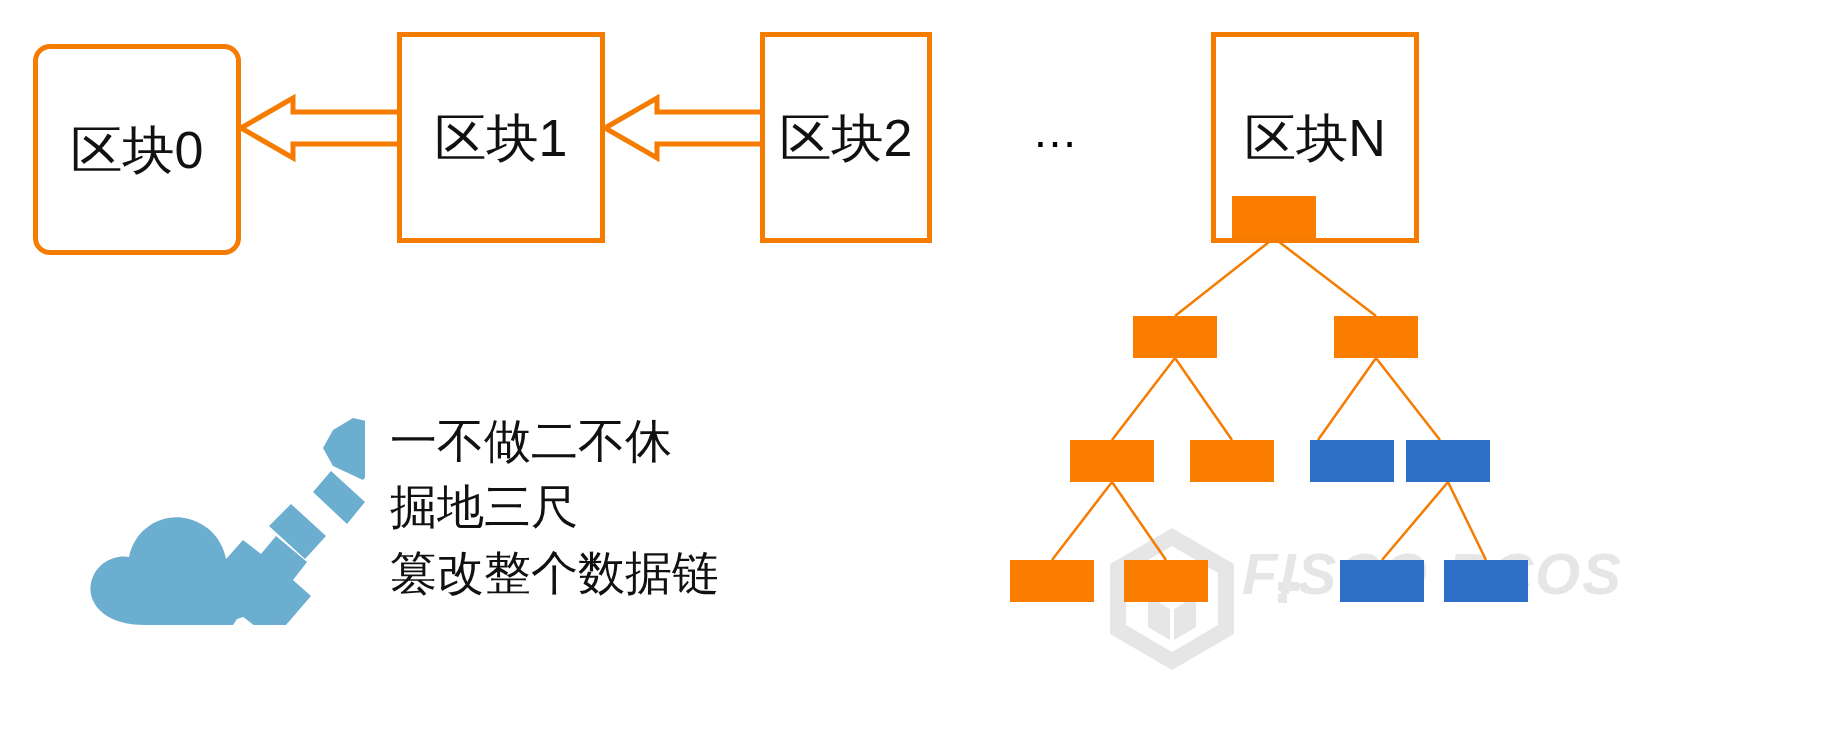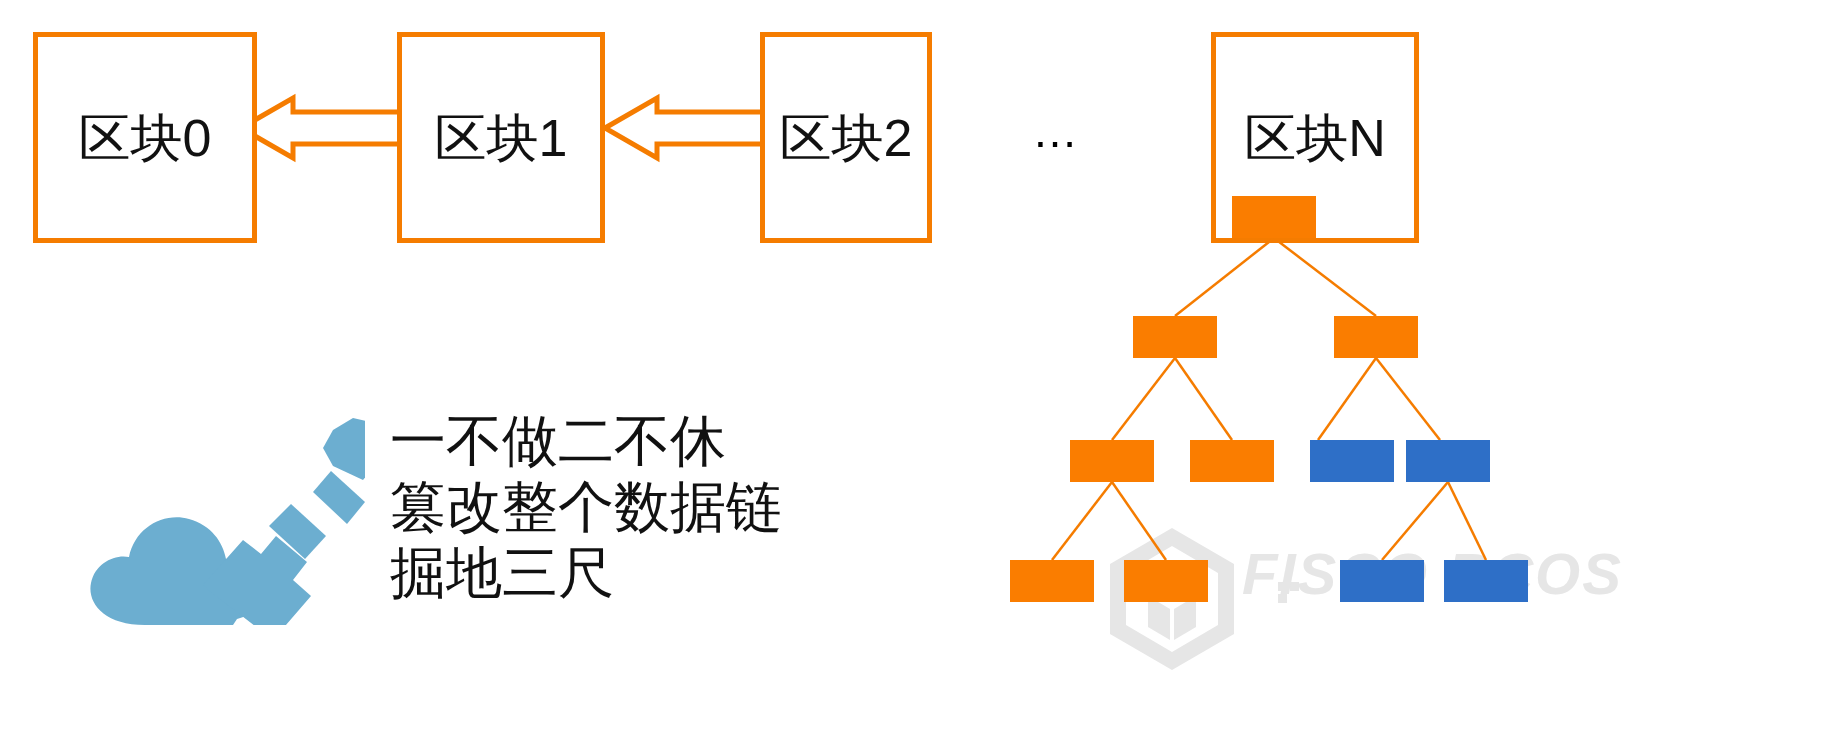--- a/index.html
+++ b/index.html
@@ -58,21 +58,21 @@
     box-sizing: border-box;
   }
   
   .phrase-box {
     position: absolute;
     left: 390px;
     top: 408px;
     width: 420px;
   }
   .phrase-line {
-    font-size: 56px;
+    font-size: 47px;
     color: #111111;
     line-height: 66px;
     white-space: nowrap;
     letter-spacing: 0px;
   }
   
   .watermark {
     position: absolute;
     pointer-events: none;
   }
@@ -90,21 +90,21 @@
 
 <div id="stage">
 
   <svg class="layer" width="1830" height="750" viewBox="0 0 1830 750">
 
     <path d="M 241,128 L 293,98 L 293,112 L 400,112 L 400,144 L 293,144 L 293,158 Z" fill="#ffffff" stroke="#F57C00" stroke-width="5" stroke-linejoin="miter"></path>
 
     <path d="M 605,128 L 657,98 L 657,112 L 763,112 L 763,144 L 657,144 L 657,158 Z" fill="#ffffff" stroke="#F57C00" stroke-width="5" stroke-linejoin="miter"></path>
   </svg>
 
-  <div class="chain-block" style="left:33px; top:32px; width:224px; height:211px;">
+  <div class="chain-block" style="left:33px; top:44px; width:208px; height:211px;border-radius:17px;">
     <span class="blk-label">区块0</span>
   </div>
 
   <div class="chain-block" style="left:397px; top:32px; width:208px; height:211px;">
     <span class="blk-label">区块1</span>
   </div>
 
   <div class="chain-block" style="left:760px; top:32px; width:172px; height:211px;">
     <span class="blk-label">区块2</span>
   </div>
@@ -180,17 +180,17 @@
 
       <path d="M228,152 L246,131 L280,162 L262,184 Z"></path>
 
       <path d="M248,126 L238,108 L248,90 L268,78 L286,82 L296,100
                L292,122 L278,140 Z"></path>
     </g>
   </svg>
 
   <div class="phrase-box">
     <div class="phrase-line">一不做二不休</div>
+    <div class="phrase-line">掘地三尺</div>
     <div class="phrase-line">篡改整个数据链</div>
-    <div class="phrase-line">掘地三尺</div>
   </div>
 
 </div>
 
 </body></html>

